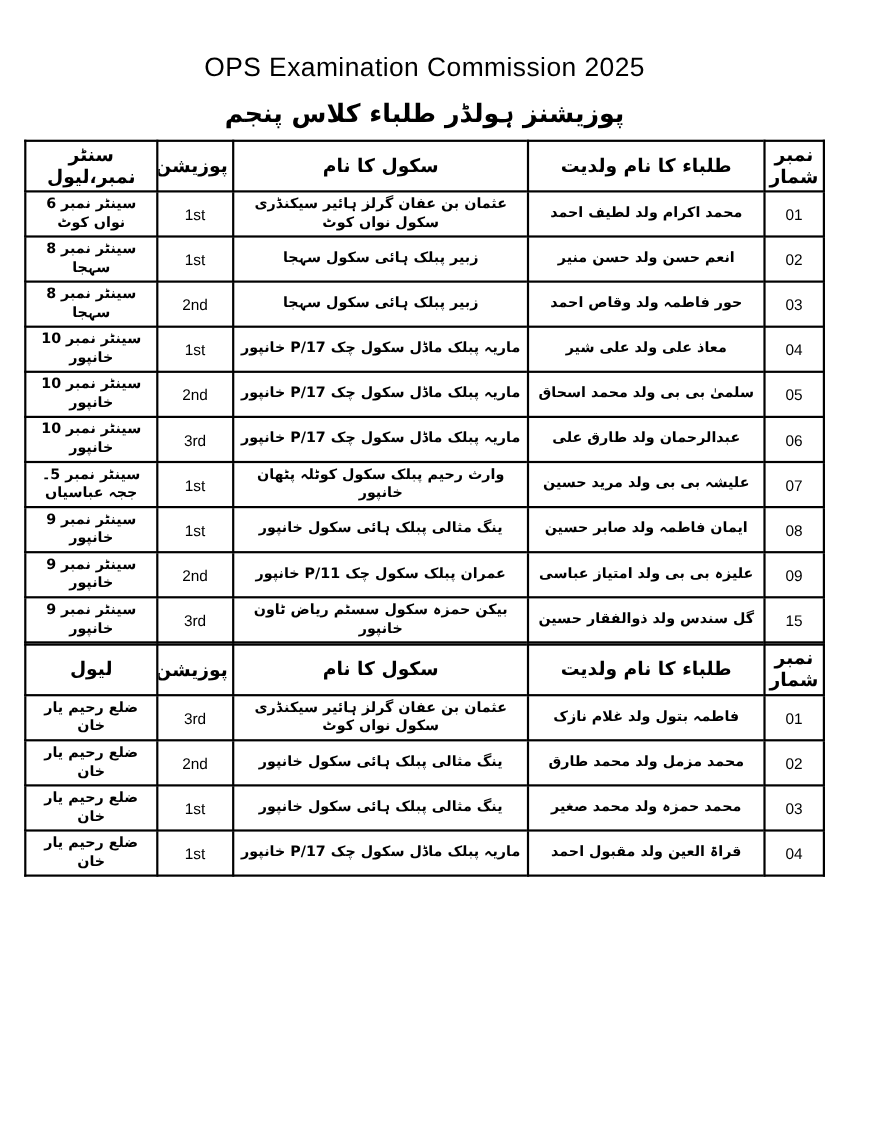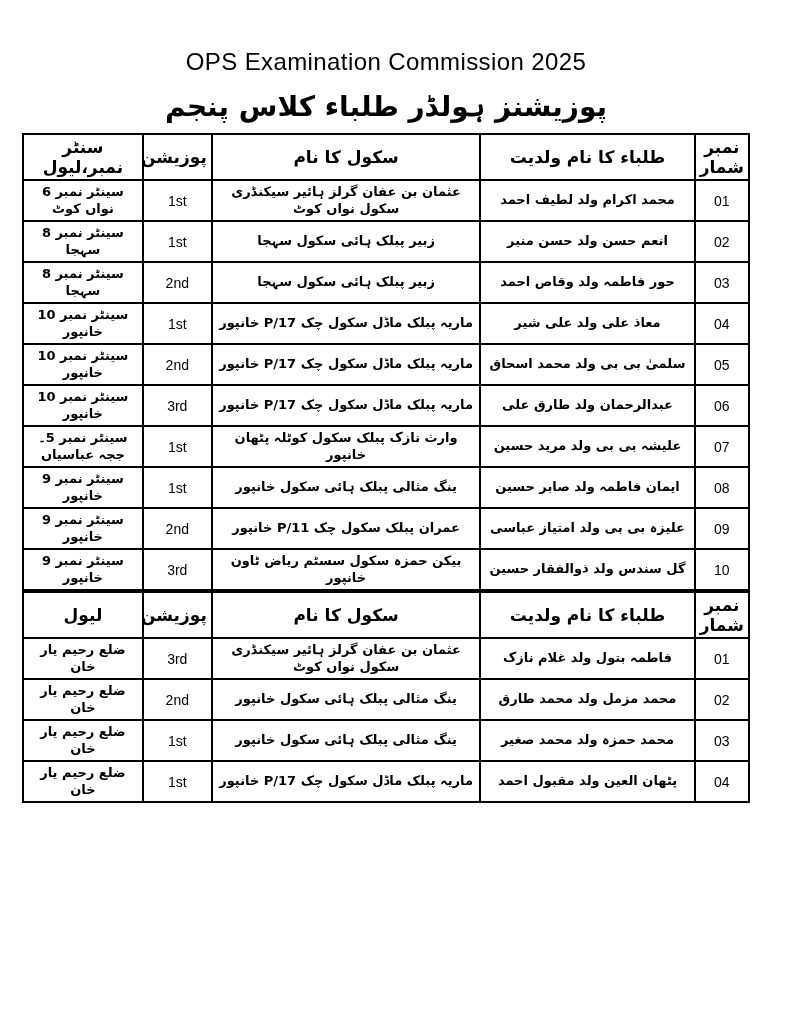--- a/index.html
+++ b/index.html
@@ -27,21 +27,21 @@
     font-size: 24px;
     font-weight: 400;
     letter-spacing: 0.4px;
     margin: 0 0 14px 0;
   }
   .urdu-title {
     text-align: center;
     direction: rtl;
     font-family: "DejaVu Sans", sans-serif;
     font-weight: bold;
-    font-size: 28px;
+    font-size: 23px;
     margin: 0 0 10px 0;
   }
   .section2-title {
     margin: 14px 0 9px 0;
     font-size: 21px;
   }
   table.results {
     width: 100%;
     border-collapse: collapse;
     direction: rtl;
@@ -147,40 +147,40 @@
         <tr>
           <td class="latin-cell">06</td>
           <td class="urdu-cell">عبدالرحمان ولد طارق علی</td>
           <td class="urdu-cell">ماریہ پبلک ماڈل سکول چک 17/P خانپور</td>
           <td class="latin-cell">3rd</td>
           <td class="urdu-cell">سینٹر نمبر 10 خانپور</td>
         </tr>
         <tr>
           <td class="latin-cell">07</td>
           <td class="urdu-cell">علیشہ بی بی ولد مرید حسین</td>
-          <td class="urdu-cell">وارث نازک پبلک سکول کوٹلہ پٹھان خانپور</td>
+          <td class="urdu-cell">وارث رحیم پبلک سکول کوٹلہ پٹھان خانپور</td>
           <td class="latin-cell">1st</td>
           <td class="urdu-cell">سینٹر نمبر 5۔ججہ عباسیاں</td>
         </tr>
         <tr>
           <td class="latin-cell">08</td>
           <td class="urdu-cell">ایمان فاطمہ ولد صابر حسین</td>
           <td class="urdu-cell">ینگ مثالی پبلک ہائی سکول خانپور</td>
           <td class="latin-cell">1st</td>
           <td class="urdu-cell">سینٹر نمبر 9 خانپور</td>
         </tr>
         <tr>
           <td class="latin-cell">09</td>
           <td class="urdu-cell">علیزہ بی بی ولد امتیاز عباسی</td>
           <td class="urdu-cell">عمران پبلک سکول چک 11/P خانپور</td>
           <td class="latin-cell">2nd</td>
           <td class="urdu-cell">سینٹر نمبر 9 خانپور</td>
         </tr>
         <tr>
-          <td class="latin-cell">10</td>
+          <td class="latin-cell">15</td>
           <td class="urdu-cell">گل سندس ولد ذوالفقار حسین</td>
           <td class="urdu-cell">بیکن حمزہ سکول سسٹم ریاض ٹاون خانپور</td>
           <td class="latin-cell">3rd</td>
           <td class="urdu-cell">سینٹر نمبر 9 خانپور</td>
         </tr>
       </tbody>
   </table>
 
 
   <table class="results">
@@ -217,21 +217,21 @@
         </tr>
         <tr>
           <td class="latin-cell">03</td>
           <td class="urdu-cell">محمد حمزہ ولد محمد صغیر</td>
           <td class="urdu-cell">ینگ مثالی پبلک ہائی سکول خانپور</td>
           <td class="latin-cell">1st</td>
           <td class="urdu-cell">ضلع رحیم یار خان</td>
         </tr>
         <tr>
           <td class="latin-cell">04</td>
-          <td class="urdu-cell">پٹھان العین ولد مقبول احمد</td>
+          <td class="urdu-cell">قراۃ العین ولد مقبول احمد</td>
           <td class="urdu-cell">ماریہ پبلک ماڈل سکول چک 17/P خانپور</td>
           <td class="latin-cell">1st</td>
           <td class="urdu-cell">ضلع رحیم یار خان</td>
         </tr>
       </tbody>
   </table>
 
 </div>
 
 </body></html>

